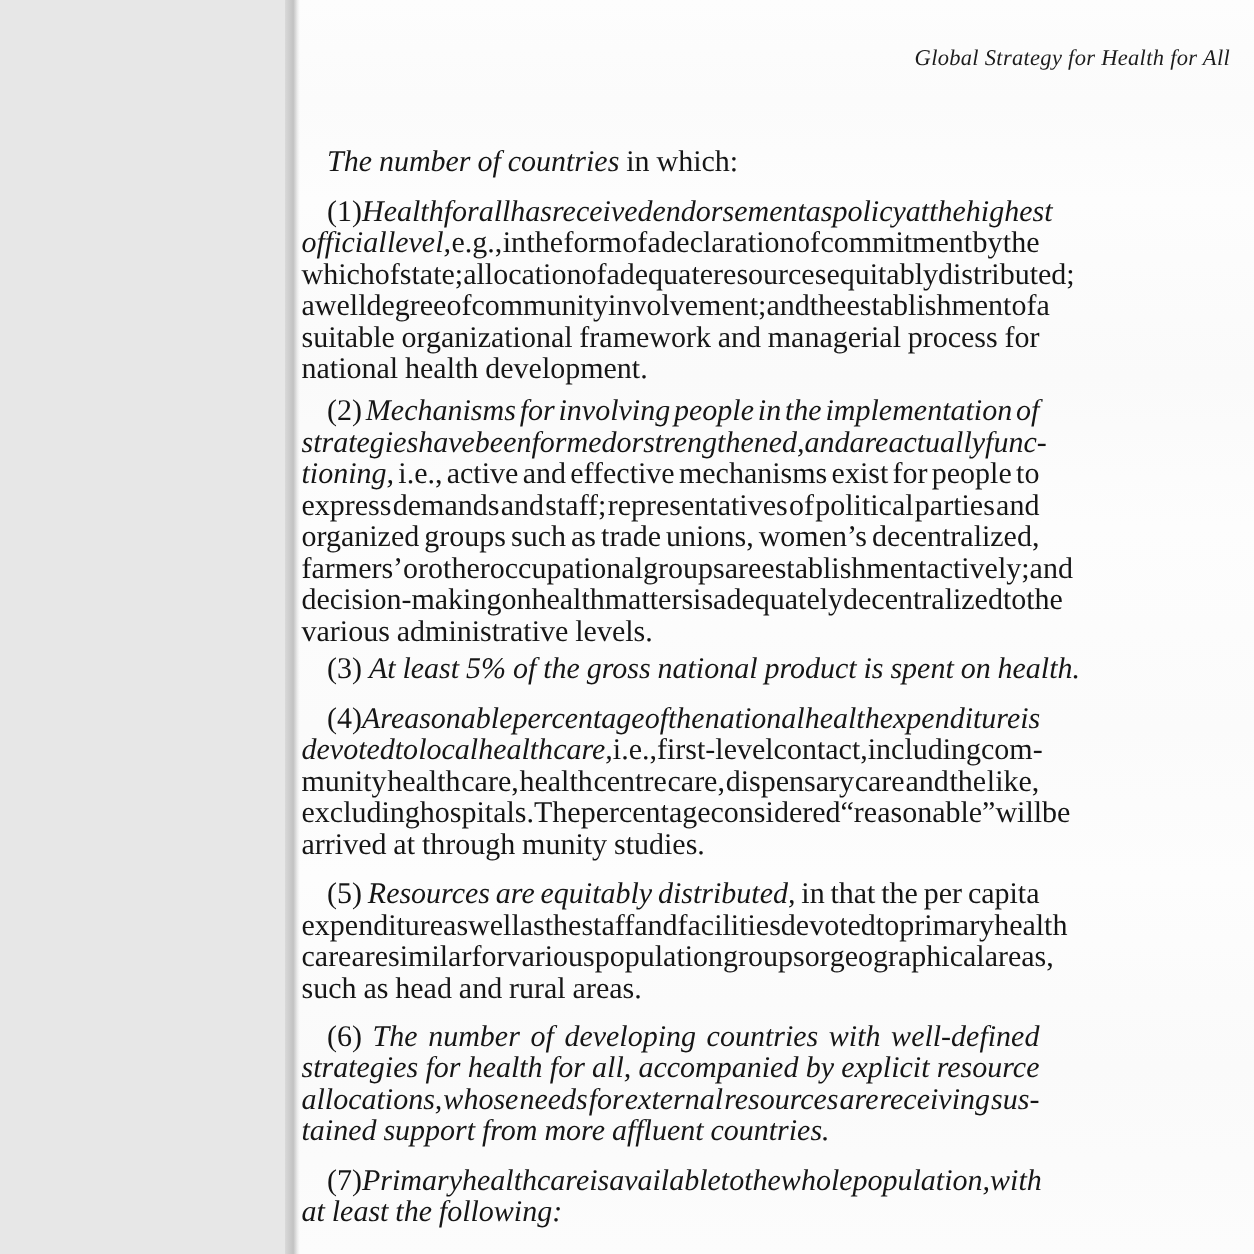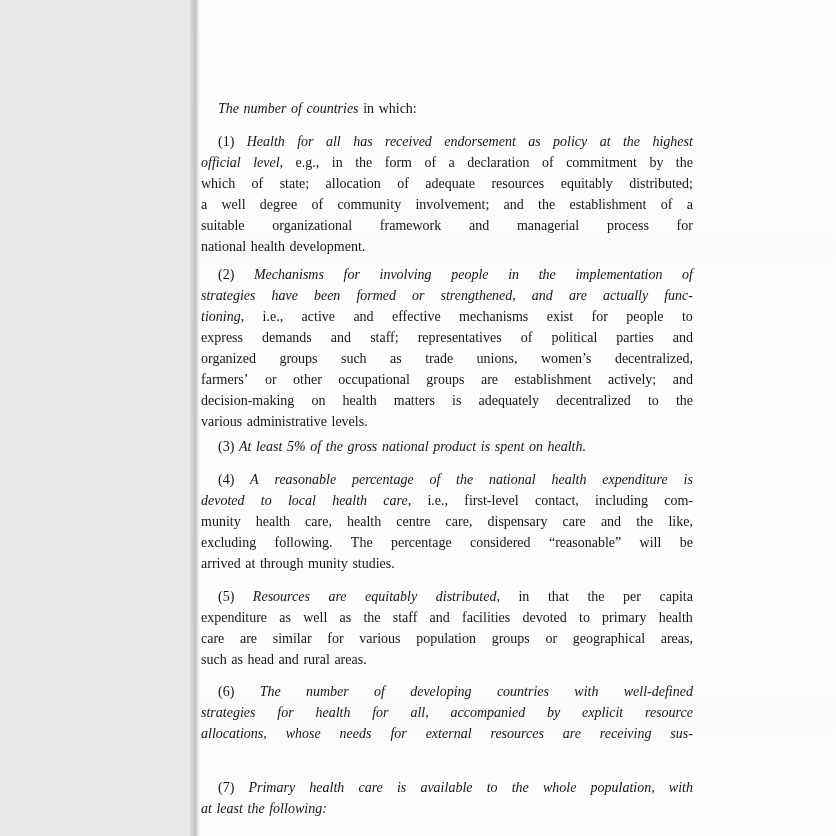--- a/index.html
+++ b/index.html
@@ -65,37 +65,38 @@
   .para:nth-child(6) { top: 586px; }
   .para:nth-child(7) { top: 681px; }
   .para:nth-child(8) { top: 777px; }
 
   .line {
     display: flex;
     justify-content: space-between;
     align-items: baseline;
     height: 21px;
     line-height: 21px;
-    font-size: 14px;
+    font-size: 20px;
     white-space: nowrap;
   }
   .line.first { padding-left: 17px; }
   .line.last {
     justify-content: flex-start;
     gap: 4.6px;
   }
   .w { display: inline-block; }
   .w.it { font-style: italic; }
 </style>
 </head>
 <body>
 
 <div class="stage">
   <div class="page">
     <div class="page-edge"></div>
+    <div class="running-head">Global Strategy for Health for All</div>
     <div class="text-block">
         <div class="para">
           <div class="line first last">
             <span class="w it">The</span>
             <span class="w it">number</span>
             <span class="w it">of</span>
             <span class="w it">countries</span>
             <span class="w">in</span>
             <span class="w">which:</span>
           </div>
@@ -304,21 +305,21 @@
             <span class="w">centre</span>
             <span class="w">care,</span>
             <span class="w">dispensary</span>
             <span class="w">care</span>
             <span class="w">and</span>
             <span class="w">the</span>
             <span class="w">like,</span>
           </div>
           <div class="line">
             <span class="w">excluding</span>
-            <span class="w">following.</span>
+            <span class="w">hospitals.</span>
             <span class="w">The</span>
             <span class="w">percentage</span>
             <span class="w">considered</span>
             <span class="w">“reasonable”</span>
             <span class="w">will</span>
             <span class="w">be</span>
           </div>
           <div class="line last">
             <span class="w">arrived</span>
             <span class="w">at</span>
@@ -401,20 +402,28 @@
             <span class="w it">allocations,</span>
             <span class="w it">whose</span>
             <span class="w it">needs</span>
             <span class="w it">for</span>
             <span class="w it">external</span>
             <span class="w it">resources</span>
             <span class="w it">are</span>
             <span class="w it">receiving</span>
             <span class="w it">sus-</span>
           </div>
+          <div class="line last">
+            <span class="w it">tained</span>
+            <span class="w it">support</span>
+            <span class="w it">from</span>
+            <span class="w it">more</span>
+            <span class="w it">affluent</span>
+            <span class="w it">countries.</span>
+          </div>
         </div>
         <div class="para">
           <div class="line first">
             <span class="w">(7)</span>
             <span class="w it">Primary</span>
             <span class="w it">health</span>
             <span class="w it">care</span>
             <span class="w it">is</span>
             <span class="w it">available</span>
             <span class="w it">to</span>

